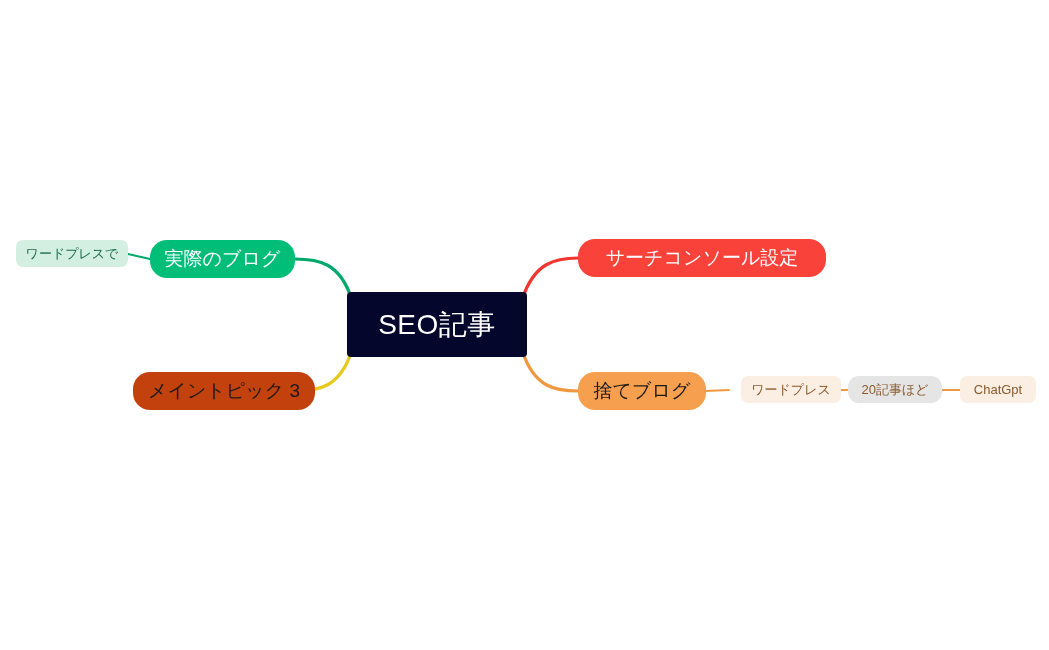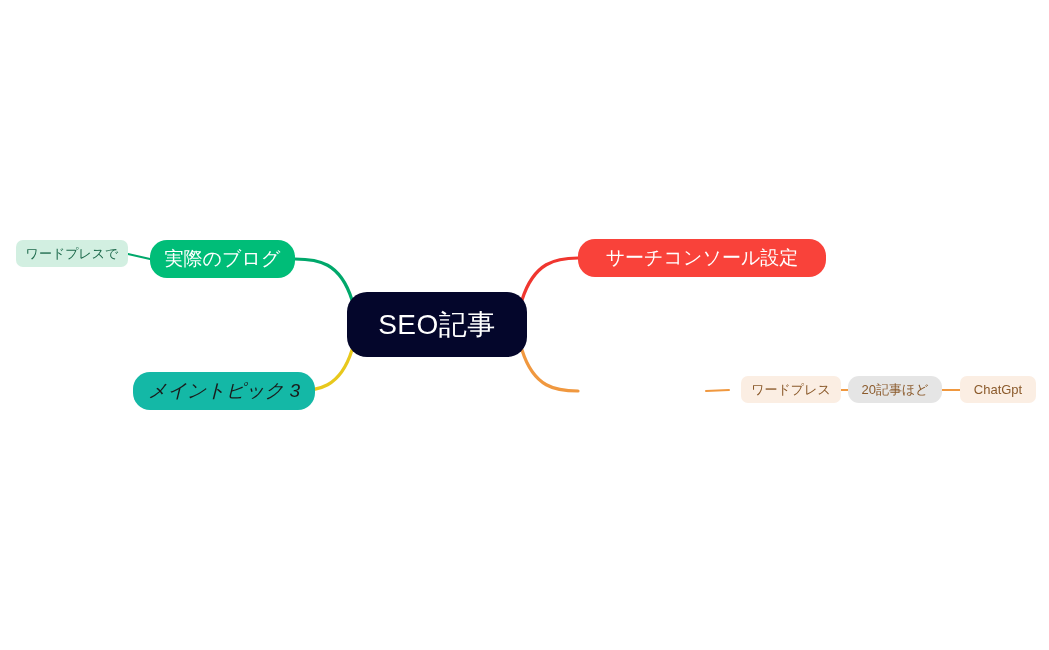--- a/index.html
+++ b/index.html
@@ -35,35 +35,35 @@
   }
 
   
   .node-root {
     left: 347px;
     top: 292px;
     width: 180px;
     height: 65px;
     background: #04062b;
     color: #ffffff;
-    border-radius: 20px;
+    border-radius: 4px;
     font-size: 28px;
     letter-spacing: .5px;
   }
 
   
   .node-main {
     height: 38px;
     border-radius: 17px;
     font-size: 19px;
     padding: 0 22px;
   }
   .node-green  { left: 150px; top: 240px; width: 145px; background: #00bd78; color: #ffffff; }
   .node-red    { left: 578px; top: 239px; width: 248px; background: #f9423a; color: #ffffff; }
-  .node-yellow { left: 133px; top: 372px; width: 182px; background: #14b8a6; color: #1a1a1a; font-style: italic; }
+  .node-yellow { left: 133px; top: 372px; width: 182px; background: #c2410c; color: #1a1a1a; }
   .node-orange { left: 578px; top: 372px; width: 128px; background: #f69f4e; color: #1a1a1a; }
 
   
   .node-leaf {
     height: 27px;
     border-radius: 7px;
     font-size: 13px;
     padding: 0 9px;
   }
   .leaf-green { left: 16px;  top: 240px; width: 112px; background: #d2efe1; color: #1d6a4c; }
@@ -96,20 +96,21 @@
   <div class="node node-root">SEO記事</div>
 
   <div class="node node-main node-green">実際のブログ</div>
 
   <div class="node node-leaf leaf-green">ワードプレスで</div>
 
   <div class="node node-main node-red">サーチコンソール設定</div>
 
   <div class="node node-main node-yellow">メイントピック 3</div>
 
+  <div class="node node-main node-orange">捨てブログ</div>
 
   <div class="node node-leaf leaf-wp">ワードプレス</div>
 
   <div class="node node-leaf leaf-20">20記事ほど</div>
 
   <div class="node node-leaf leaf-gpt">ChatGpt</div>
 
 </div>
 
 </body></html>

